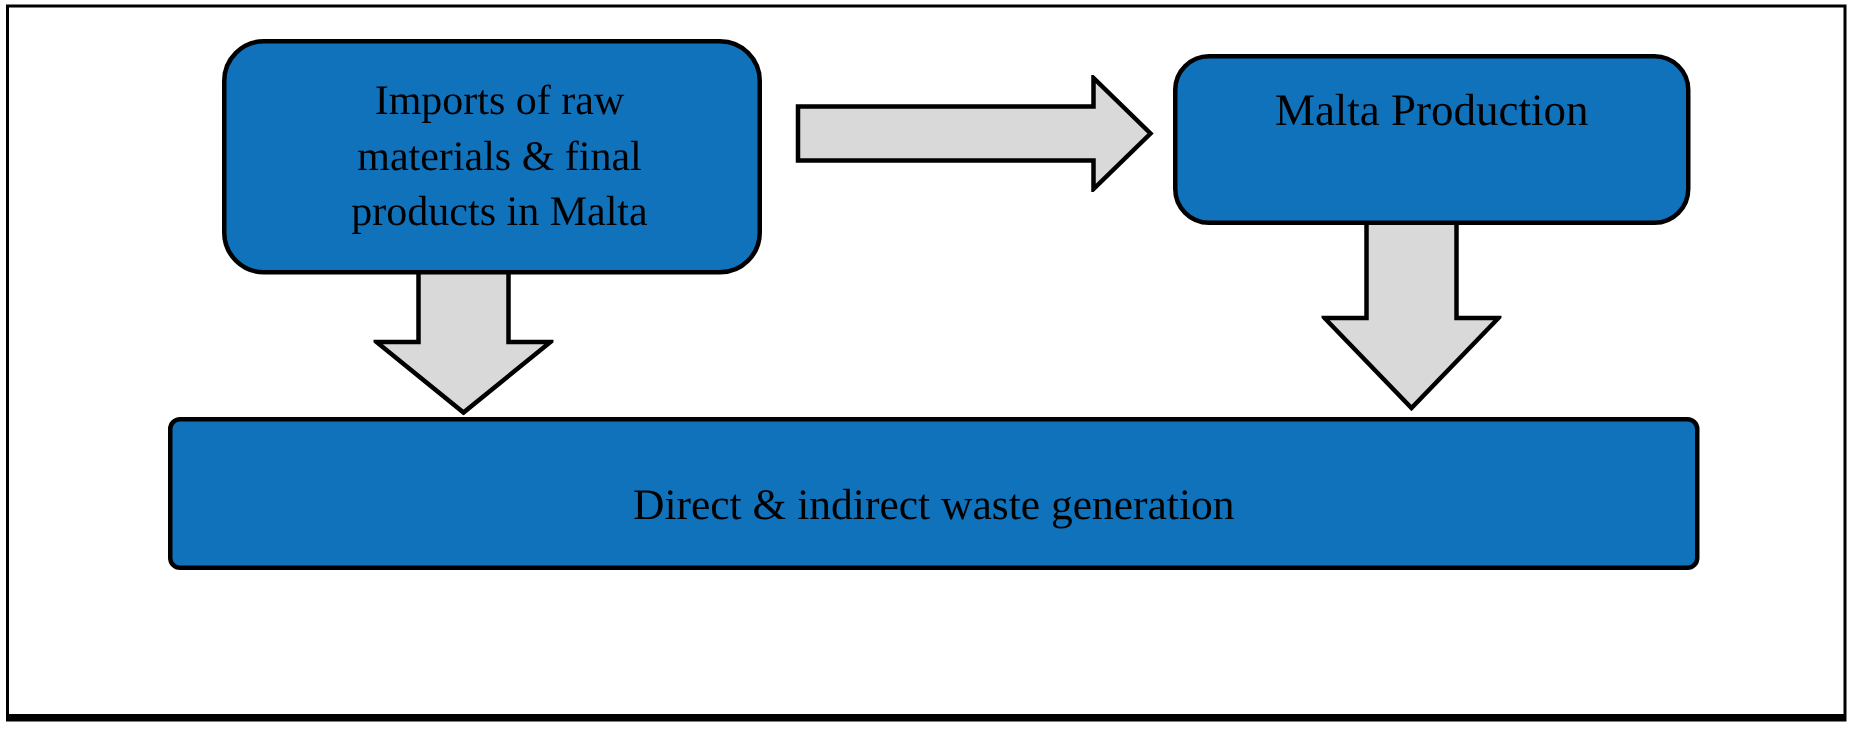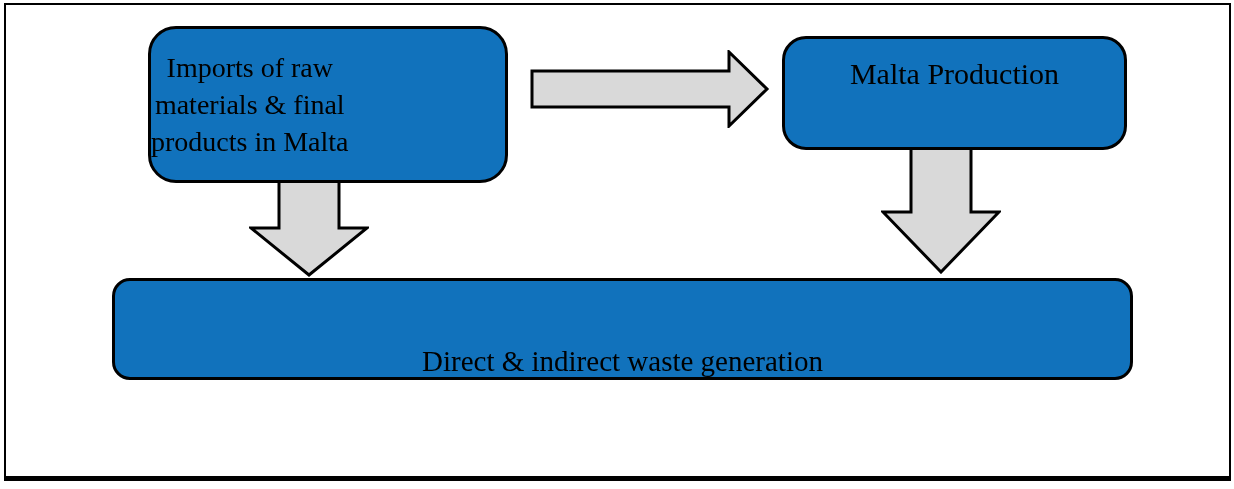--- a/index.html
+++ b/index.html
@@ -35,42 +35,43 @@
     z-index: 2;
   }
   .node-imports {
     left: 148px;
     top: 26px;
     width: 360px;
     height: 157px;
     border-radius: 28px;
     display: flex;
     align-items: center;
-    justify-content: flex-start;
+    justify-content: center;
     font-size: 28px;
     line-height: 37px;
     white-space: pre-line;
+    padding-left: 10px;
   }
   .node-local {
     left: 782px;
     top: 36px;
     width: 345px;
     height: 114px;
     border-radius: 24px;
     padding-top: 18px;
     font-size: 30px;
     line-height: 34px;
   }
   .node-waste {
     left: 112px;
     top: 278px;
     width: 1021px;
     height: 102px;
-    border-radius: 18px;
-    padding-top: 64px;
+    border-radius: 8px;
+    padding-top: 40px;
     font-size: 29px;
     line-height: 32px;
   }
   .connector {
     position: absolute;
     z-index: 1;
   }
   .connector polygon {
     fill: var(--arrow-fill, #D9D9D9);
     stroke: var(--arrow-border, #000000);

